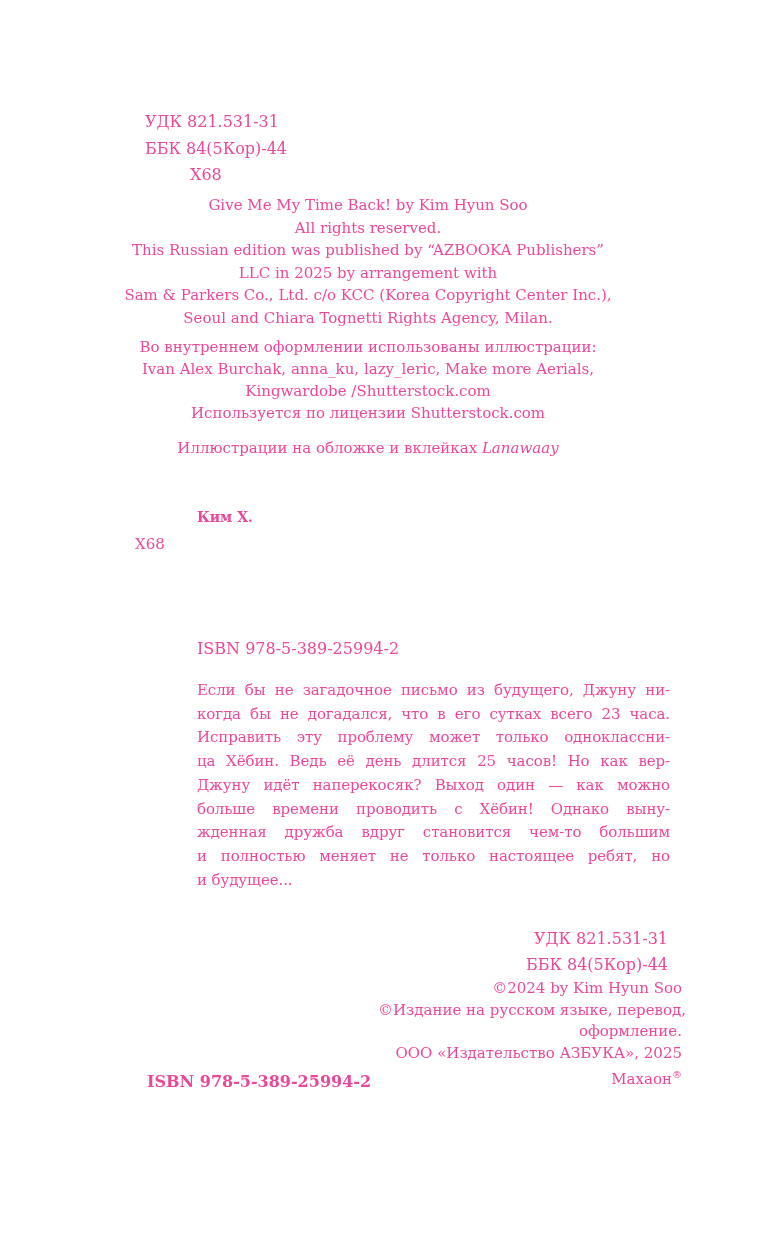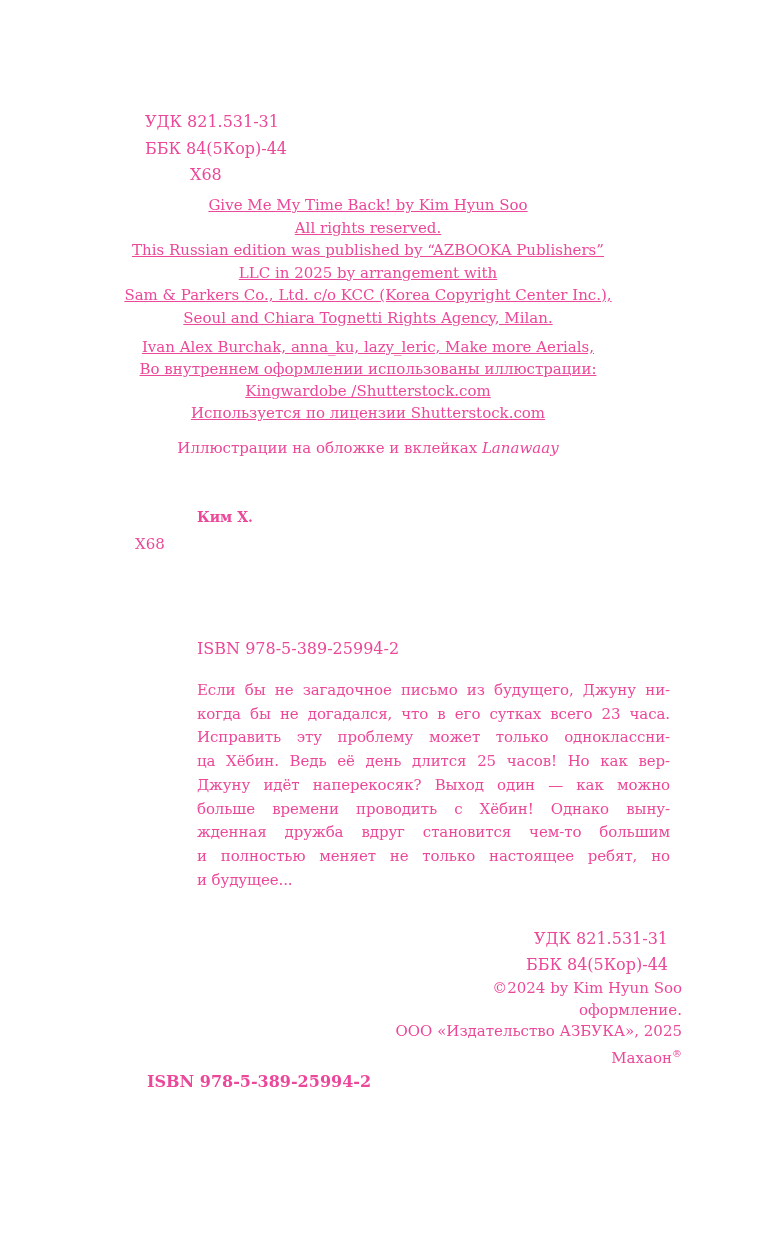--- a/index.html
+++ b/index.html
@@ -13,21 +13,21 @@
     overflow:hidden;
   }
   .blk{position:absolute;}
 
   
   .top-udk{left:145px;top:109px;font-size:16px;line-height:26.5px;white-space:nowrap;}
   .ind45{padding-left:45px;}
 
   
   .centered{left:65px;width:606px;text-align:center;}
-  .centered div{white-space:nowrap;text-decoration:underline;}
+  .centered div{white-space:nowrap;}
   .rights{top:194px;font-size:15px;line-height:22.5px;}
   .illus{top:336px;font-size:15px;line-height:22px;}
   .cover{top:437px;font-size:15px;line-height:22px;white-space:nowrap;}
   .cover i{font-style:italic;}
 
   
   .author{left:197px;top:504px;font-size:14px;font-weight:bold;line-height:26px;}
   .code{left:135px;top:531px;font-size:15px;line-height:26px;}
   .col{left:197px;width:473px;font-size:15px;letter-spacing:-0.1px;}
   .catalog{top:531px;line-height:26px;}
@@ -62,22 +62,22 @@
   <div class="blk centered rights">
     <div>Give Me My Time Back! by Kim Hyun Soo</div>
     <div>All rights reserved.</div>
     <div>This Russian edition was published by “AZBOOKA Publishers”</div>
     <div>LLC in 2025 by arrangement with</div>
     <div>Sam &amp; Parkers Co., Ltd. c/o KCC (Korea Copyright Center Inc.),</div>
     <div>Seoul and Chiara Tognetti Rights Agency, Milan.</div>
   </div>
 
   <div class="blk centered illus">
+    <div>Во внутреннем оформлении использованы иллюстрации:</div>
     <div>Ivan Alex Burchak, anna_ku, lazy_leric, Make more Aerials,</div>
-    <div>Во внутреннем оформлении использованы иллюстрации:</div>
     <div>Kingwardobe /Shutterstock.com</div>
     <div>Используется по лицензии Shutterstock.com</div>
   </div>
 
   <div class="blk centered cover">
     <span>Иллюстрации на обложке и вклейках</span>
     <i>Lanawaay</i>
   </div>
 
   <div class="blk author">Ким Х.</div>
@@ -101,20 +101,23 @@
   <div class="blk udk-right">
     <div>УДК 821.531-31</div>
     <div>ББК 84(5Кор)-44</div>
   </div>
 
   <div class="blk copyright">
     <div class="cr-line">
       <span class="sign">©</span><span>2024 by Kim Hyun Soo</span>
     </div>
     <div class="cr-line">
+      <span class="sign">©</span><span>Издание на русском языке, перевод,</span>
+    </div>
+    <div class="cr-line">
       <span class="sign"></span><span>оформление.</span>
     </div>
     <div class="cr-line">
       <span class="sign"></span><span>ООО «Издательство АЗБУКА», 2025</span>
     </div>
     <div class="cr-line">
       <span class="sign"></span><span>Махаон</span><sup>®</sup>
     </div>
   </div>
 

